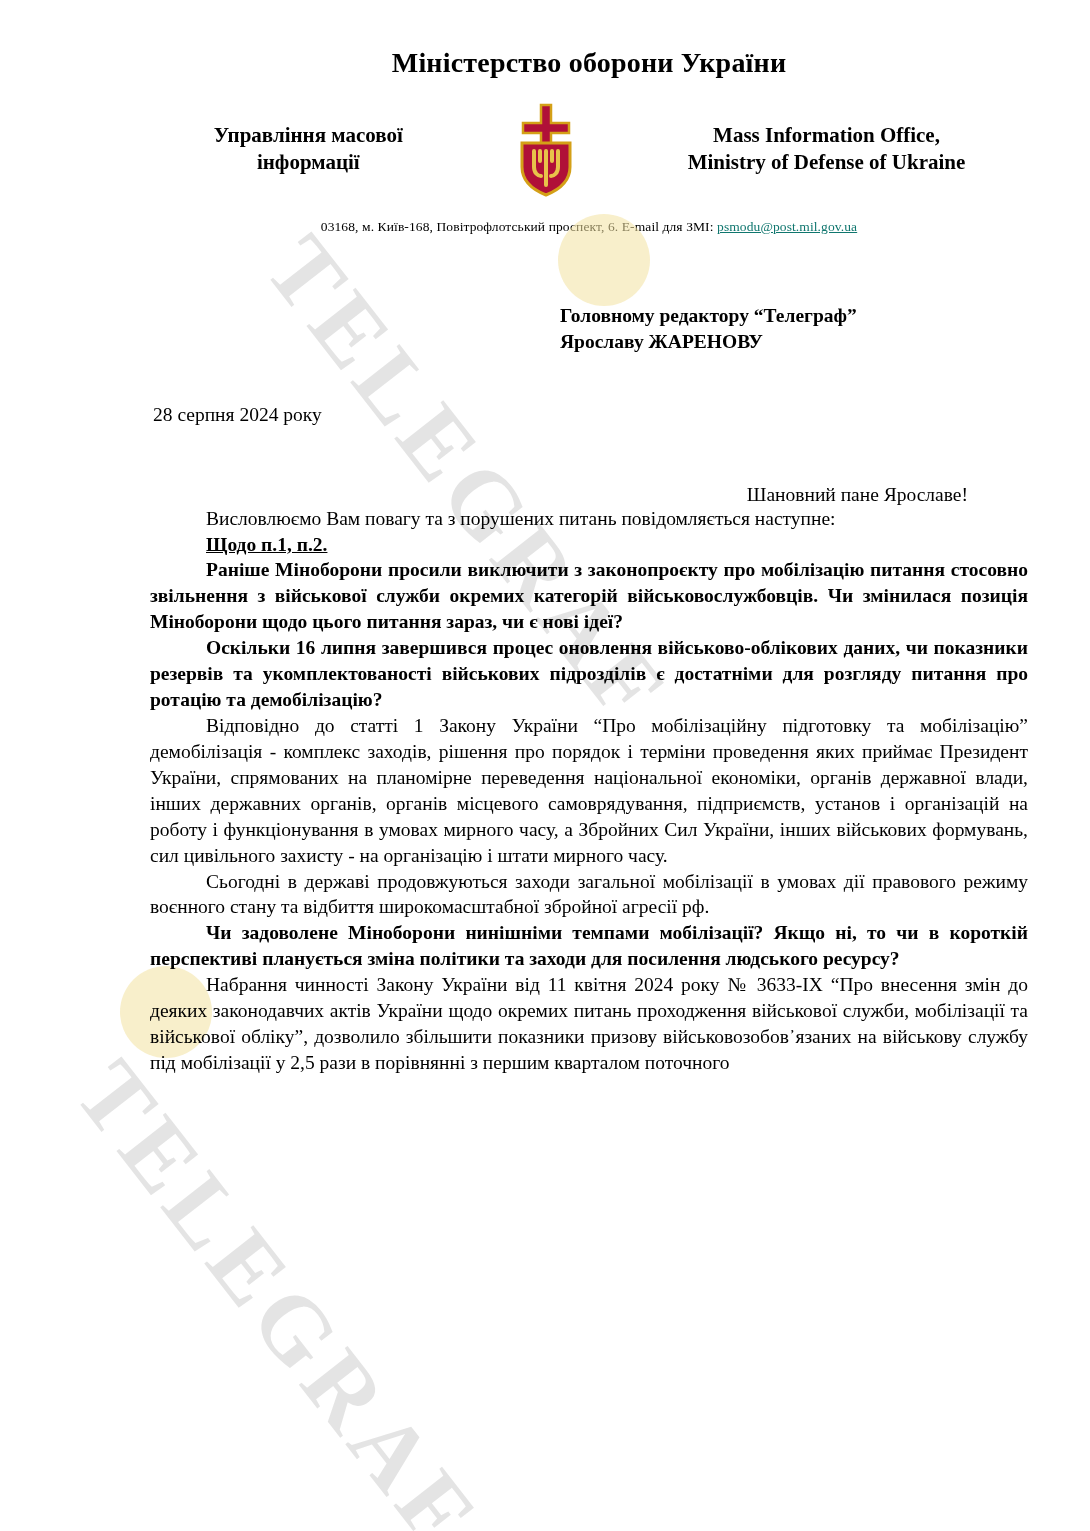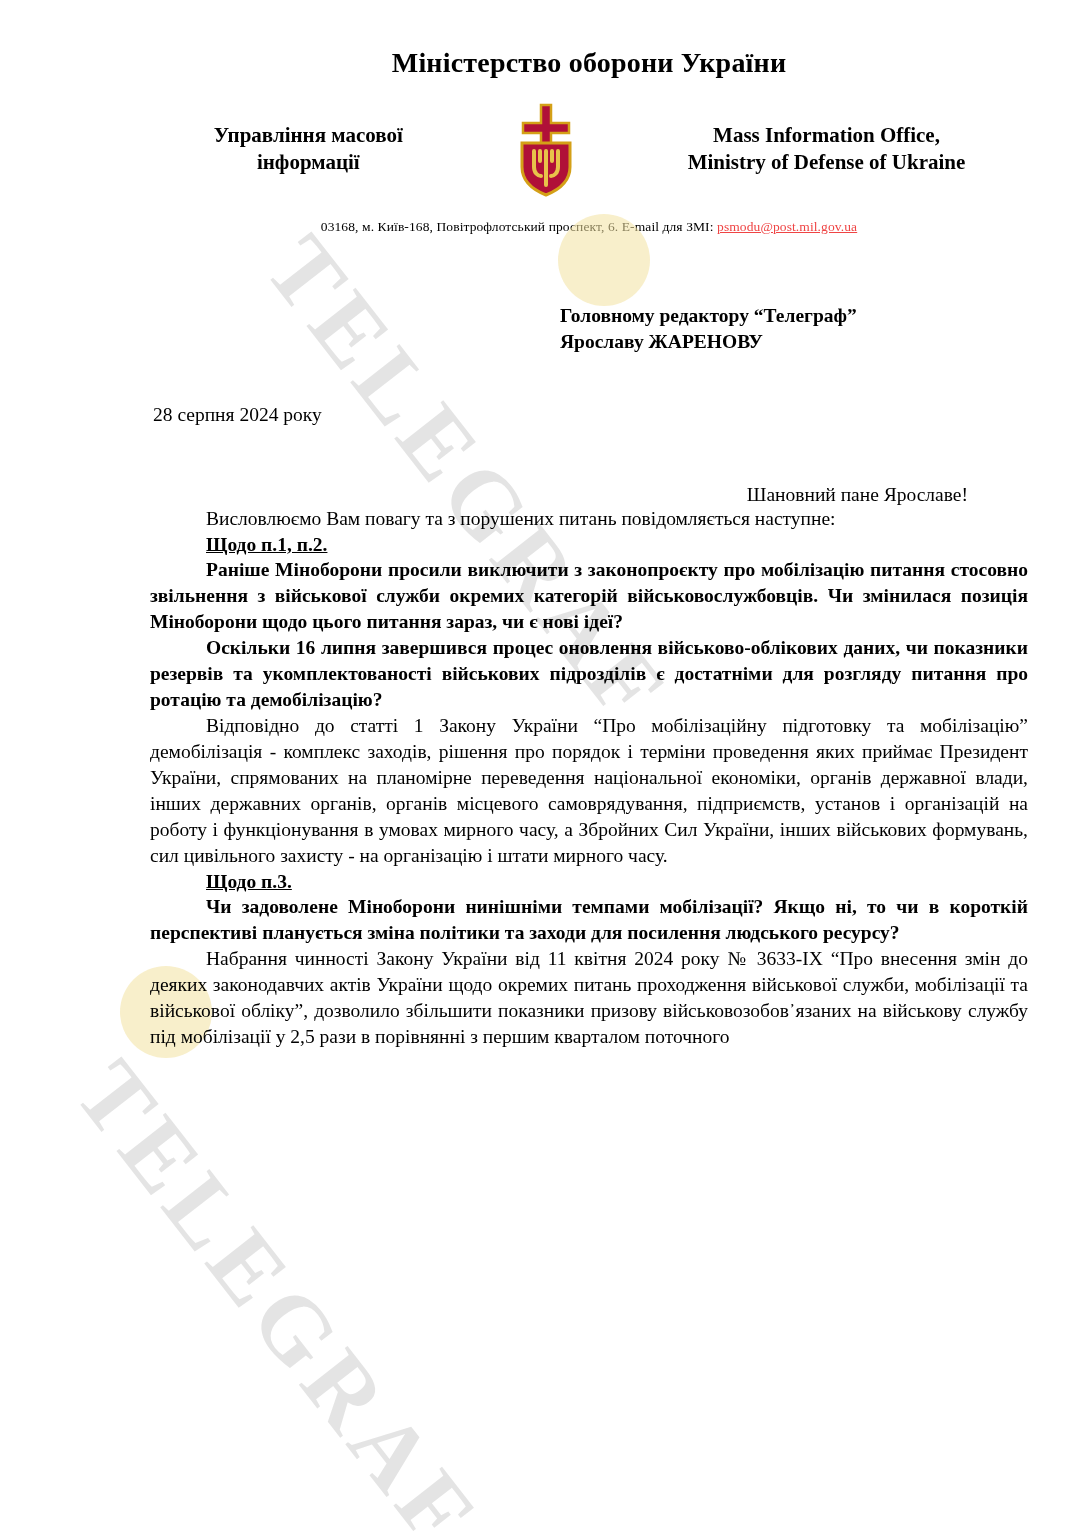--- a/index.html
+++ b/index.html
@@ -104,21 +104,21 @@
     line-height: 1.28;
   }
 
   .addr-line {
     text-align: center;
     font-size: 13.5px;
     margin-top: 22px;
     letter-spacing: 0.1px;
   }
   .addr-line a {
-    color: #ef4444;
+    color: #0f766e;
   }
 
   
   .recipient {
     margin-top: 68px;
     margin-left: 410px;
     font-size: 19.5px;
     font-weight: bold;
     line-height: 1.35;
     position: relative;
@@ -212,18 +212,18 @@
   <div class="date-line">28 серпня 2024 року</div>
 
   <div class="salutation">Шановний пане Ярославе!</div>
 
   <div class="content">
     <p class="para">Висловлюємо Вам повагу та з порушених питань повідомляється наступне:</p>
     <p class="para heading">Щодо п.1, п.2.</p>
     <p class="para bold">Раніше Міноборони просили виключити з законопроєкту про мобілізацію питання стосовно звільнення з військової служби окремих категорій військовослужбовців. Чи змінилася позиція Міноборони щодо цього питання зараз, чи є нові ідеї?</p>
     <p class="para bold">Оскільки 16 липня завершився процес оновлення військово-облікових даних, чи показники резервів та укомплектованості військових підрозділів є достатніми для розгляду питання про ротацію та демобілізацію?</p>
     <p class="para">Відповідно до статті 1 Закону України “Про мобілізаційну підготовку та мобілізацію” демобілізація - комплекс заходів, рішення про порядок і терміни проведення яких приймає Президент України, спрямованих на планомірне переведення національної економіки, органів державної влади, інших державних органів, органів місцевого самоврядування, підприємств, установ і організацій на роботу і функціонування в умовах мирного часу, а Збройних Сил України, інших військових формувань, сил цивільного захисту - на організацію і штати мирного часу.</p>
-    <p class="para heading">Щодо п.3.</p>
+    <p class="para">Сьогодні в державі продовжуються заходи загальної мобілізації в умовах дії правового режиму воєнного стану та відбиття широкомасштабної збройної агресії рф.</p>
     <p class="para bold">Чи задоволене Міноборони нинішніми темпами мобілізації? Якщо ні, то чи в короткій перспективі планується зміна політики та заходи для посилення людського ресурсу?</p>
     <p class="para">Набрання чинності Закону України від 11 квітня 2024 року № 3633-ІХ “Про внесення змін до деяких законодавчих актів України щодо окремих питань проходження військової служби, мобілізації та військової обліку”, дозволило збільшити показники призову військовозобов᾽язаних на військову службу під мобілізації у 2,5 рази в порівнянні з першим кварталом поточного</p>
   </div>
 
 </div>
 
 </body></html>

